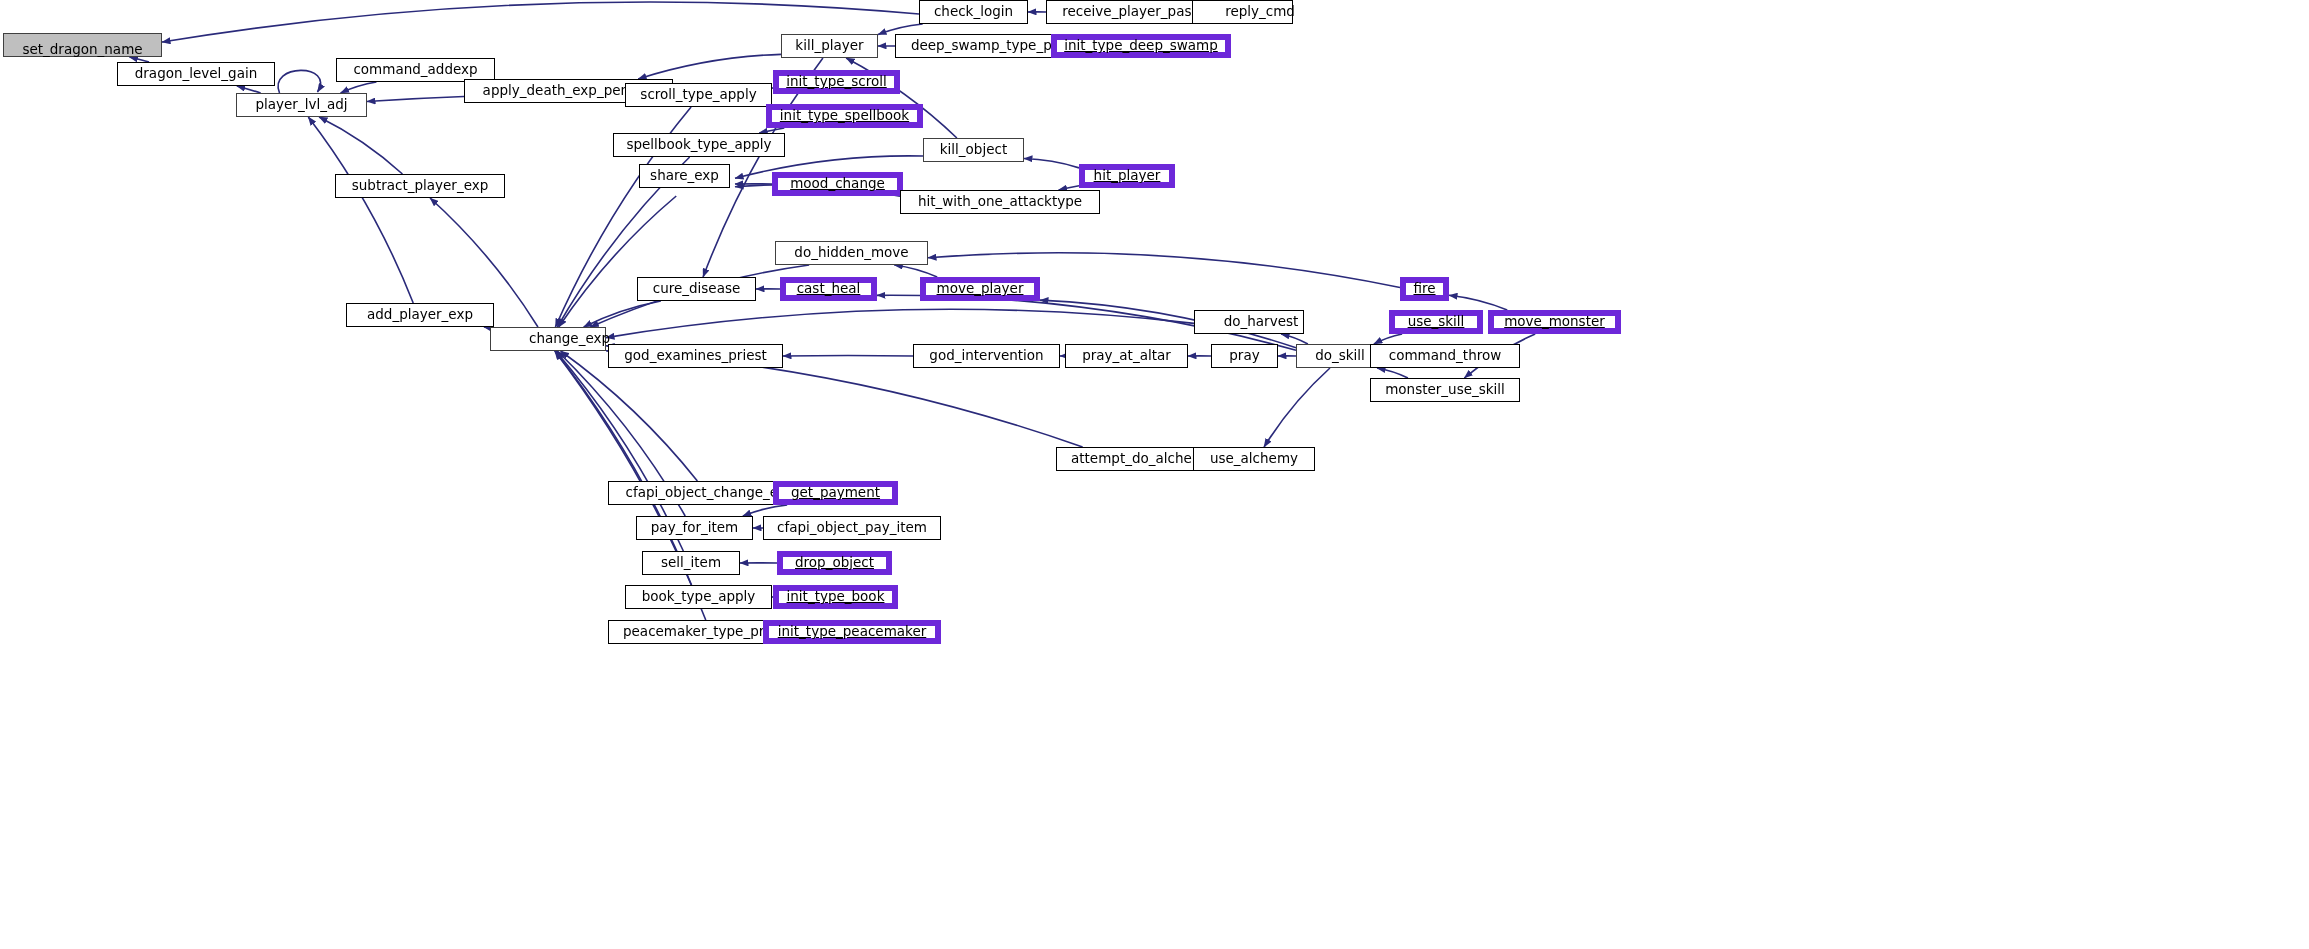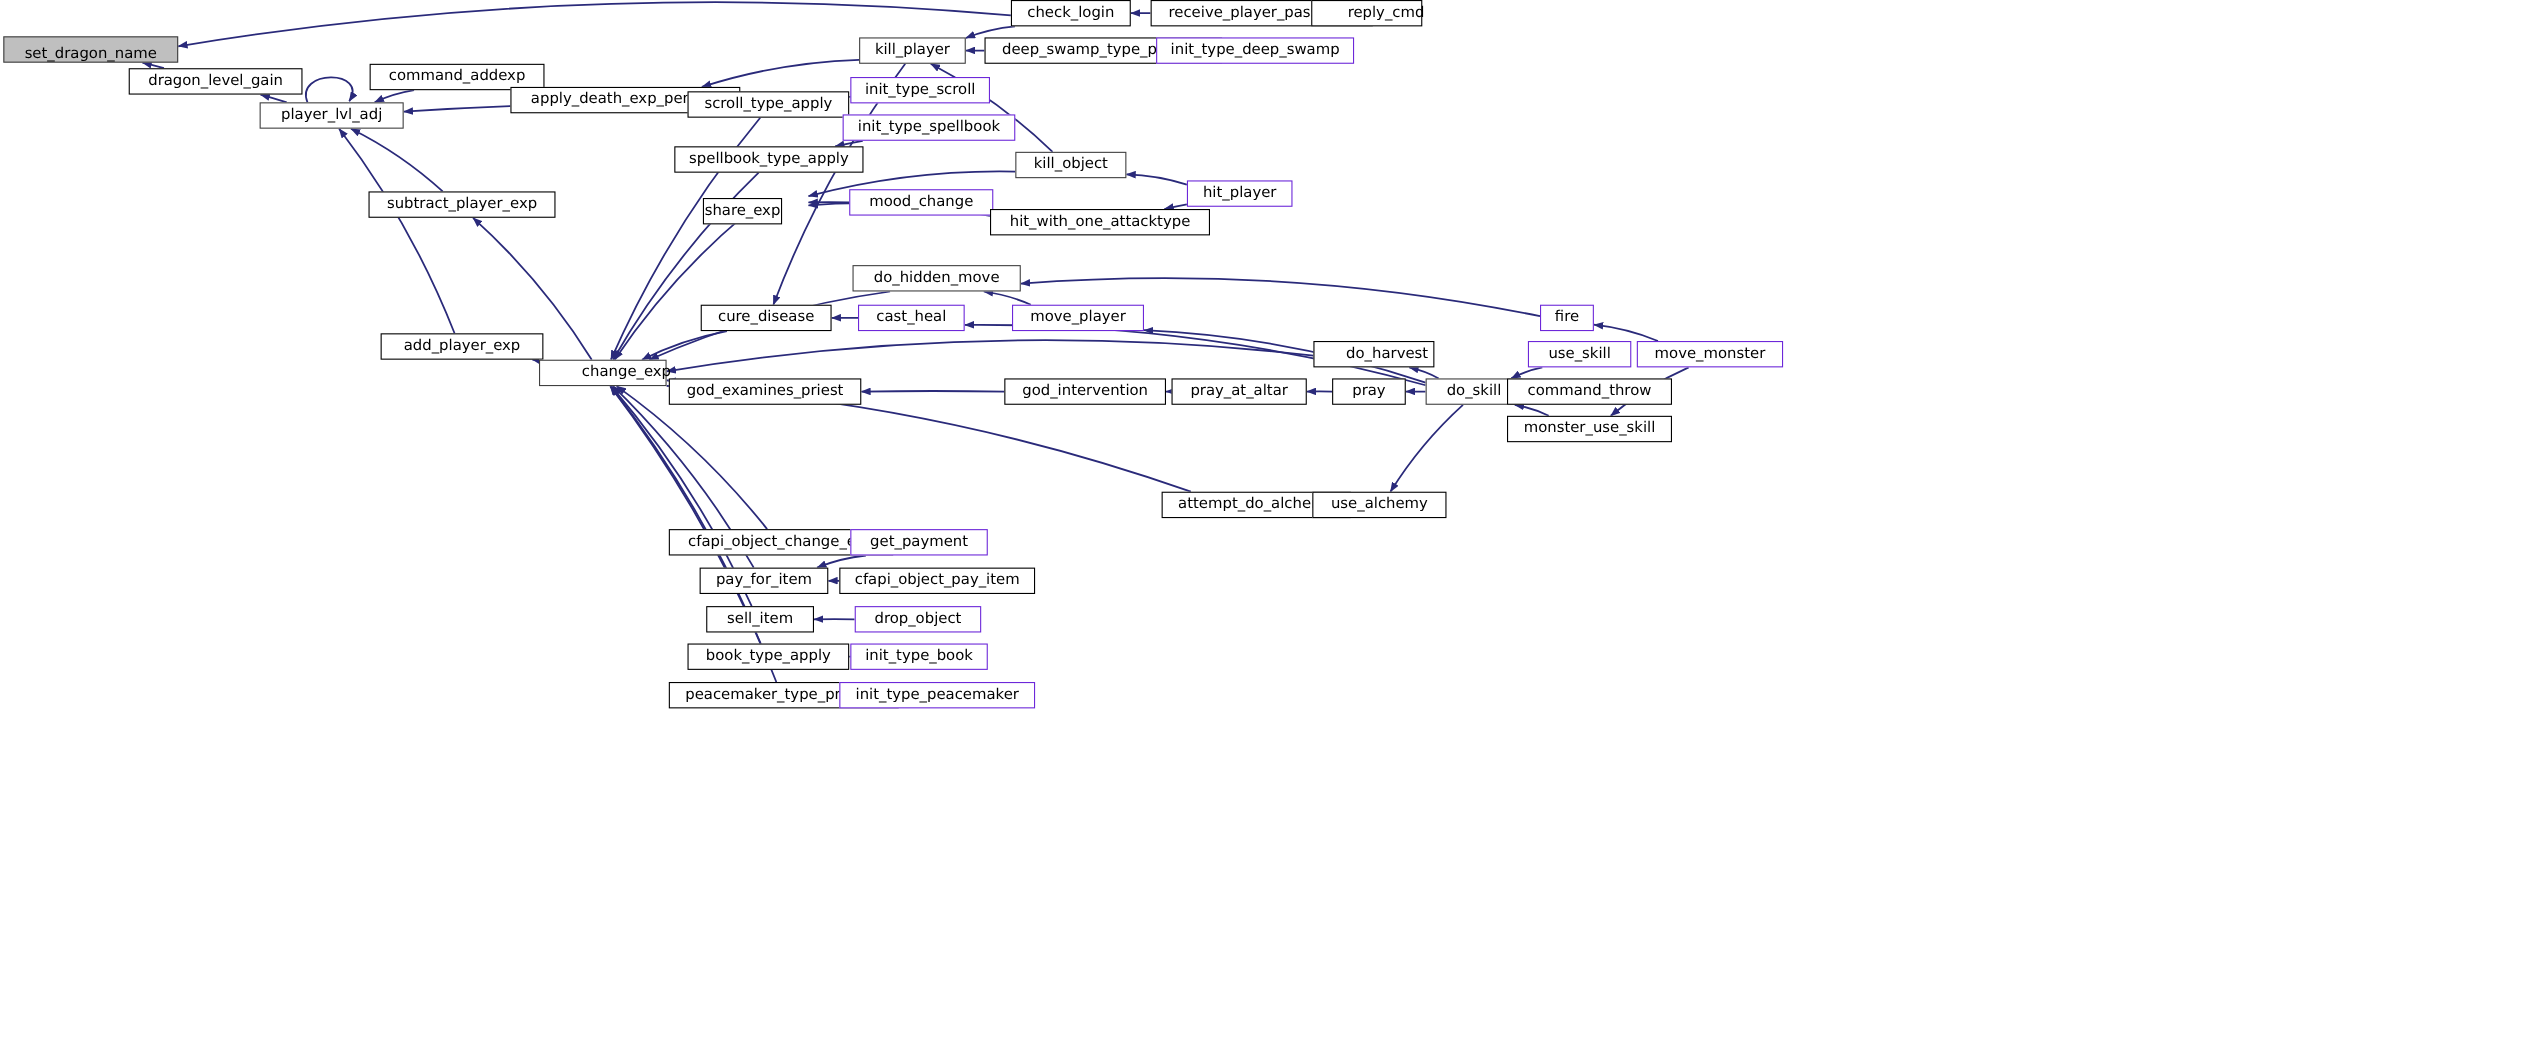--- a/index.html
+++ b/index.html
@@ -2,21 +2,21 @@
 <html><head>
 <meta charset="utf-8">
 <style>
   html,body{margin:0;padding:0;background:#ffffff;}
   #canvas{position:relative;width:2309px;height:949px;background:#ffffff;
           font-family:"DejaVu Sans","Liberation Sans",sans-serif;}
   svg#edges{position:absolute;left:0;top:0;width:2309px;height:949px;pointer-events:none;}
   .node{position:absolute;box-sizing:border-box;display:flex;align-items:center;
         justify-content:center;background:#ffffff;border:1px solid #000000;
         font-size:13.5px;color:#000000;white-space:nowrap;line-height:1;}
-  .node.red{border:1px solid #6d28d9;}
+  .node.red{border:6px solid #6d28d9;text-decoration:underline;}
   .node.root{background:#bfbfbf;border:1px solid #404040;align-items:flex-end;}
   .node.thick{border:1px solid #404040;}
   .node span{pointer-events:none;}
 </style>
 </head>
 <body>
 
 <div id="canvas">
   <svg id="edges" viewBox="0 0 2309 949">
     <defs>
@@ -111,21 +111,21 @@
       </div>
       <div class="node thick" style="left: 490px; top: 327px; width: 116px; height: 24px; padding-left: 43px;">
         <span>change_exp</span>
       </div>
       <div class="node" style="left: 625px; top: 83px; width: 147px; height: 24px;">
         <span>scroll_type_apply</span>
       </div>
       <div class="node" style="left: 613px; top: 133px; width: 172px; height: 24px;">
         <span>spellbook_type_apply</span>
       </div>
-      <div class="node" style="left: 639px; top: 180px; width: 72px; height: 24px;">
+      <div class="node" style="left: 639px; top: 164px; width: 91px; height: 24px;">
         <span>share_exp</span>
       </div>
       <div class="node" style="left: 637px; top: 277px; width: 119px; height: 24px;">
         <span>cure_disease</span>
       </div>
       <div class="node" style="left: 608px; top: 344px; width: 175px; height: 24px;">
         <span>god_examines_priest</span>
       </div>
       <div class="node" style="left: 608px; top: 481px; width: 204px; height: 24px;">
         <span>cfapi_object_change_exp</span>

